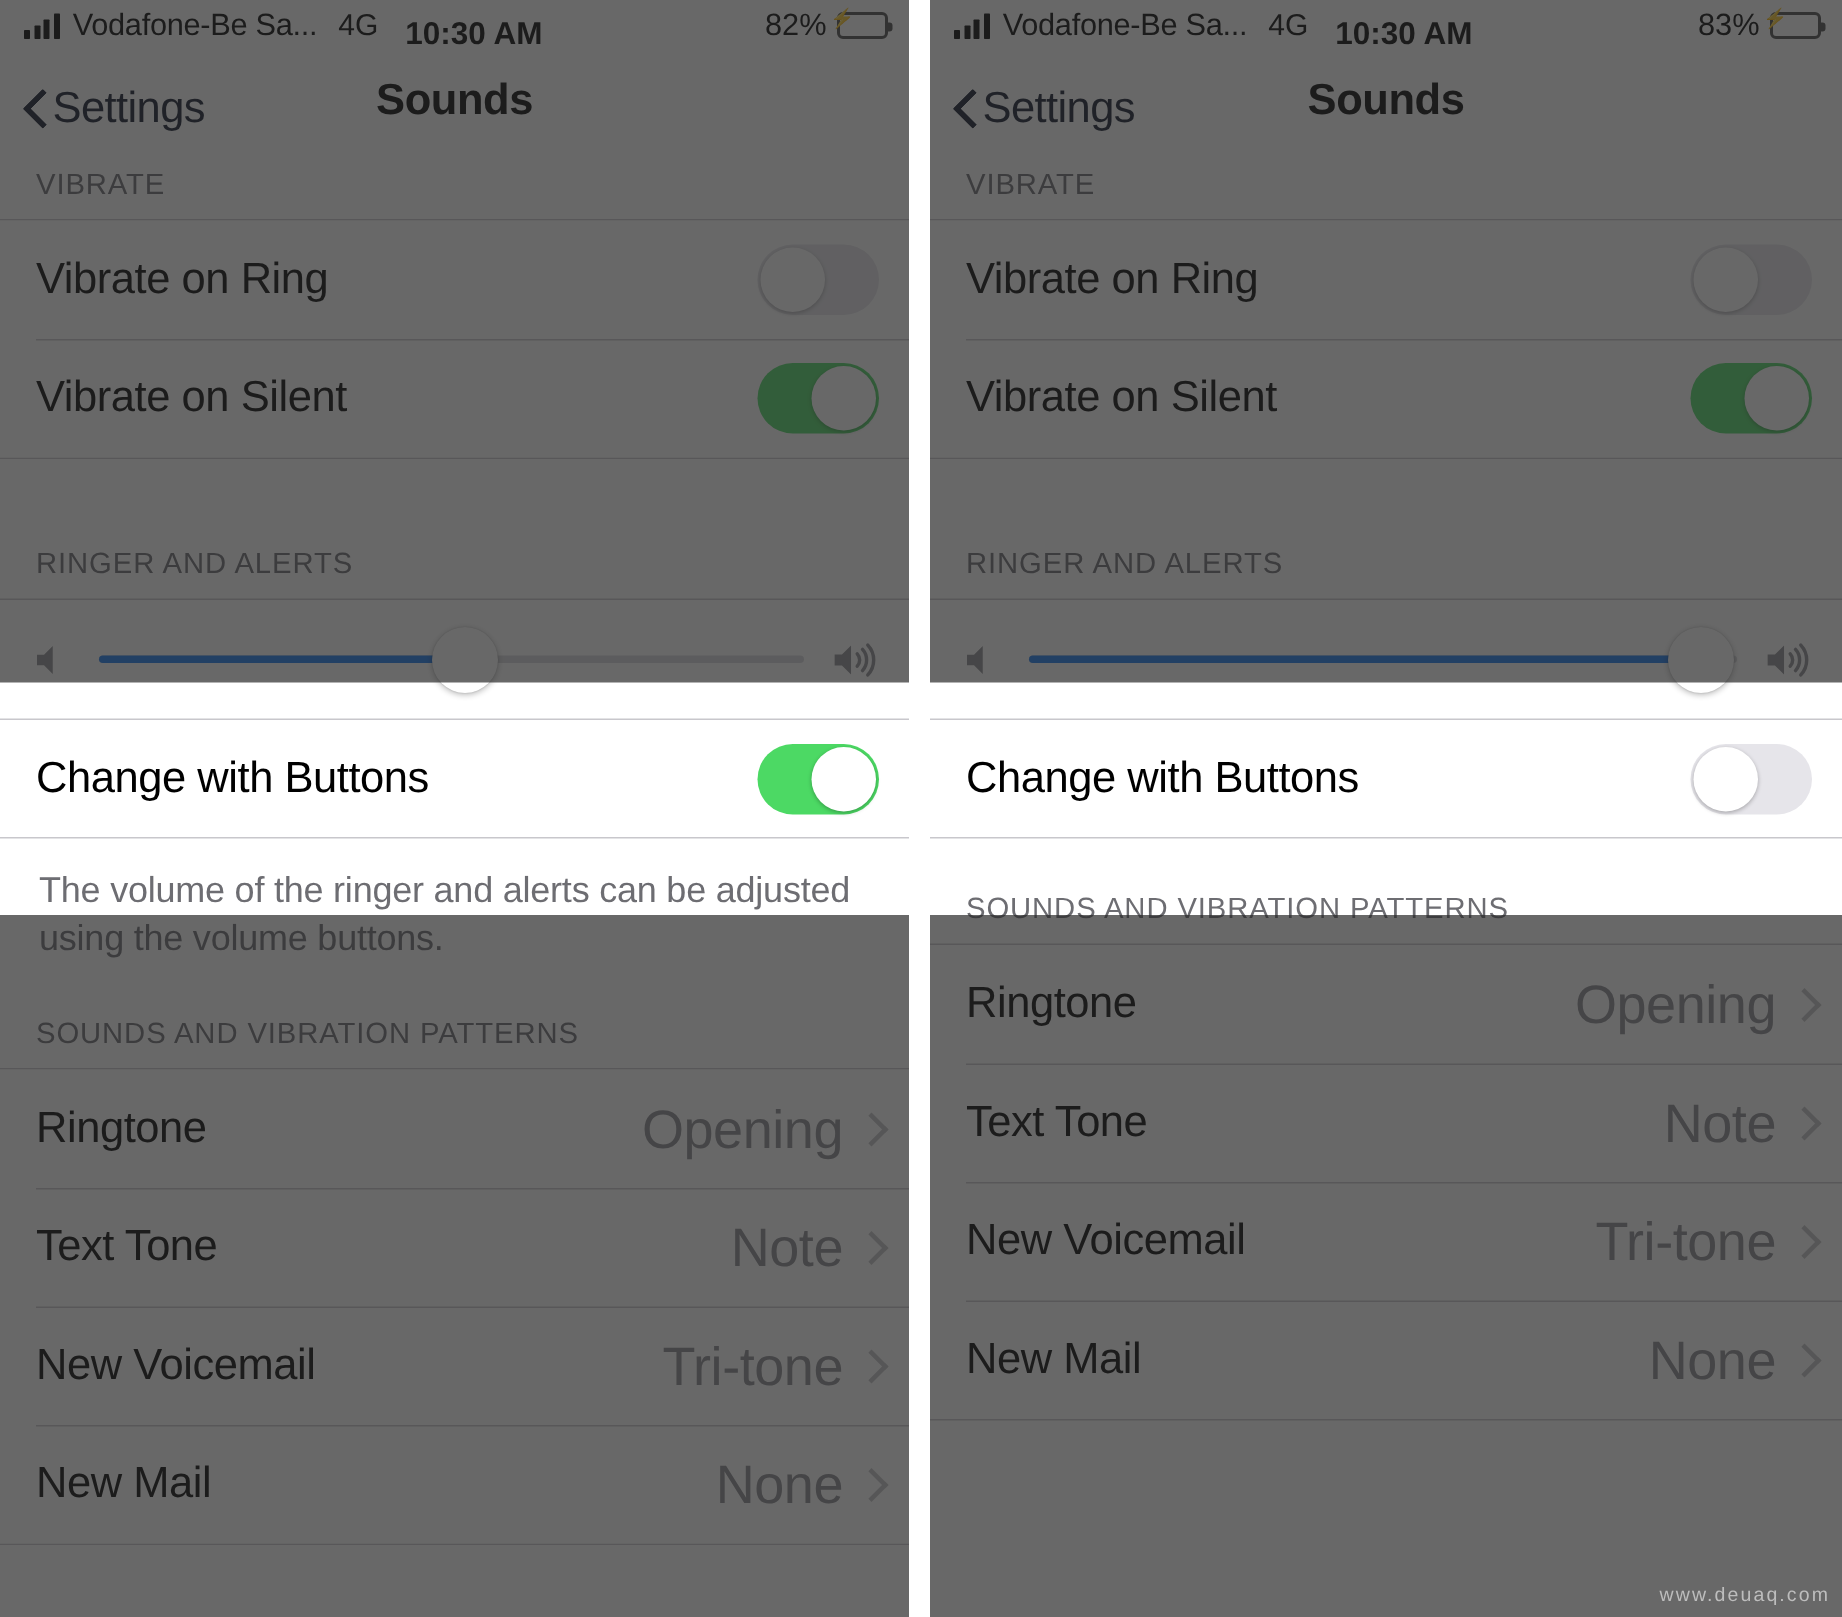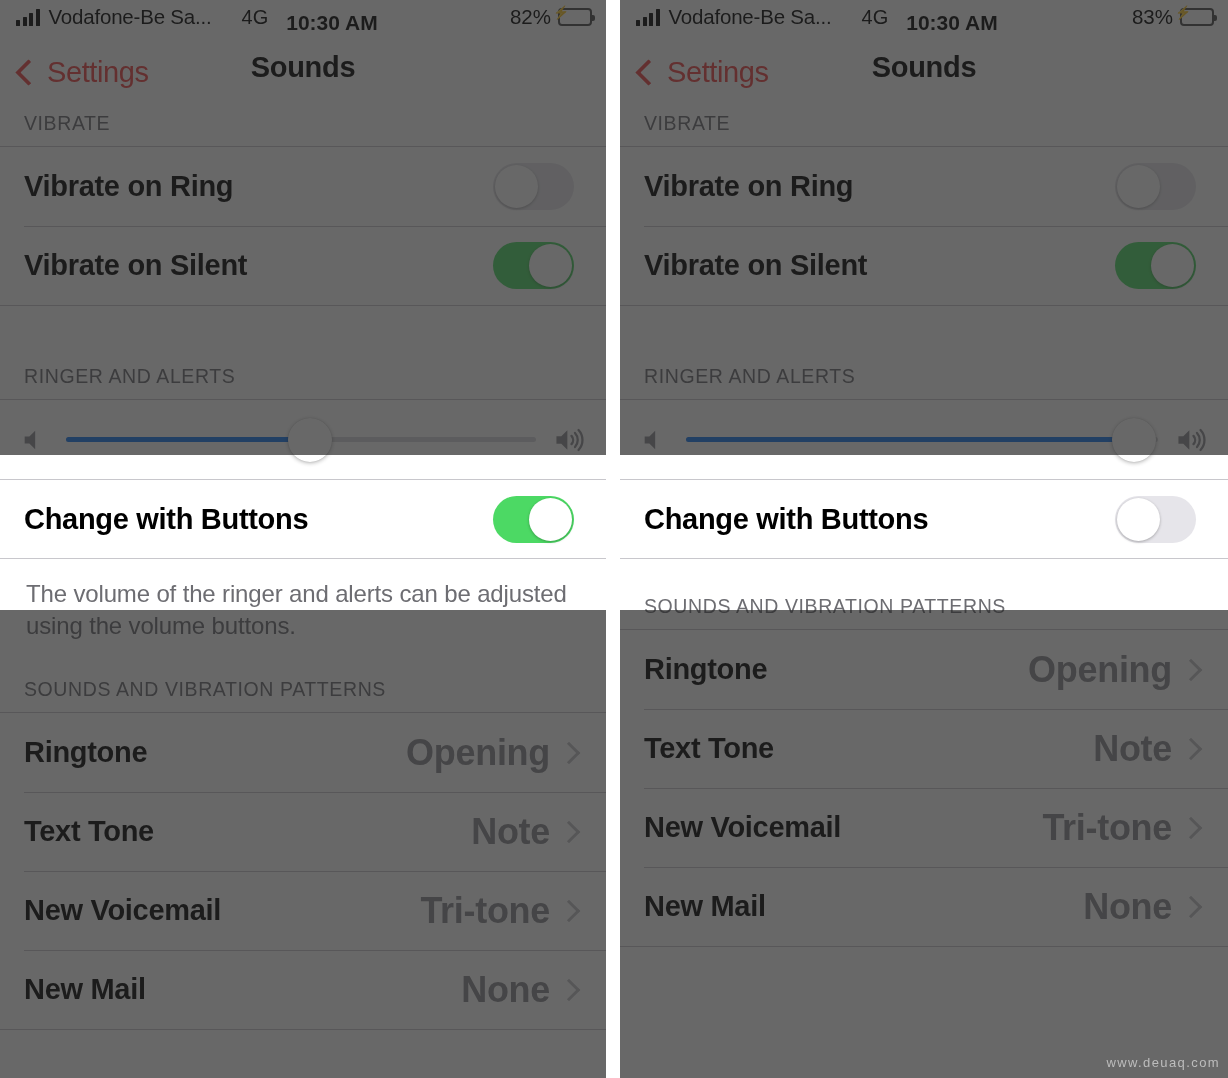--- a/index.html
+++ b/index.html
@@ -24,21 +24,21 @@
     box-sizing:border-box;
   }
   .sb-left{display:flex;align-items:center;gap:9px;}
   .bars{display:flex;align-items:flex-end;gap:2.5px;height:17px;}
   .bars i{display:block;width:4px;background:#000;border-radius:.5px;}
   .bars i:nth-child(1){height:6px;}
   .bars i:nth-child(2){height:9px;}
   .bars i:nth-child(3){height:13px;}
   .bars i:nth-child(4){height:17px;}
   .carrier{font-size:20.5px;font-weight:normal;letter-spacing:-.2px;}
-  .net{font-size:20px;font-weight:normal;margin-left:21px;}
+  .net{font-size:20px;font-weight:normal;margin-left:5px;}
   .clock{font-size:21px;font-weight:bold;margin-left:9px;margin-top:12px;}
   .sb-right{margin-left:auto;display:flex;align-items:center;gap:7px;}
   .batt-pct{font-size:20.5px;font-weight:normal;}
   .batt{
     position:relative;width:34px;height:18px;border:2px solid #4b4b4b;border-radius:4px;
     box-sizing:border-box;padding:1.5px;
   }
   .batt:after{
     content:"";position:absolute;right:-5px;top:5px;width:3px;height:6px;
     background:#4b4b4b;border-radius:0 2px 2px 0;
@@ -47,21 +47,21 @@
   .bolt{
     position:absolute;left:50%;top:50%;transform:translate(-50%,-50%);
     font-size:13px;line-height:1;color:#0a0a0a;
   }
 
   
   .navbar{
     position:relative;height:66px;display:flex;align-items:center;
     padding:0 16px;box-sizing:border-box;
   }
-  .back{display:flex;align-items:center;gap:16px;color:#ef4444;cursor:pointer;margin-top:10px;}
+  .back{display:flex;align-items:center;gap:4px;color:#0f172a;cursor:pointer;margin-top:10px;}
   .chev-back{
     width:15px;height:25px;position:relative;flex:none;
   }
   .chev-back:before{
     content:"";position:absolute;left:3px;top:3px;width:15px;height:15px;
     border-left:4.5px solid currentColor;border-bottom:4.5px solid currentColor;
     transform:rotate(45deg);border-radius:1px;
   }
   .back-label{font-size:29px;letter-spacing:-.4px;}
   .nav-title{
@@ -73,21 +73,21 @@
   
   .group-gap{height:47px;}
   .section-head{
     font-size:19.5px;color:#6d6d72;letter-spacing:.6px;
     padding:0 0 11px 24px;display:flex;align-items:flex-end;height:46px;
     box-sizing:border-box;
   }
   .list{background:#fff;border-top:1px solid #c8c7cc;border-bottom:1px solid #c8c7cc;}
   .row{
     height:79px;display:flex;align-items:center;
-    padding:0 32px 0 24px;box-sizing:border-box;position:relative;background:#fff;font-weight:bold;
+    padding:0 20px 0 24px;box-sizing:border-box;position:relative;background:#fff;
   }
   .row + .row:before{
     content:"";position:absolute;left:24px;right:0;top:0;height:1px;background:#c8c7cc;
   }
   .row-label{font-size:29px;color:#000;letter-spacing:-.3px;}
   .row-right{margin-left:auto;display:flex;align-items:center;gap:11px;}
   .row-value{font-size:36px;color:#8a8a8f;letter-spacing:-.3px;}
   .chev{
     width:13px;height:22px;position:relative;flex:none;
   }

